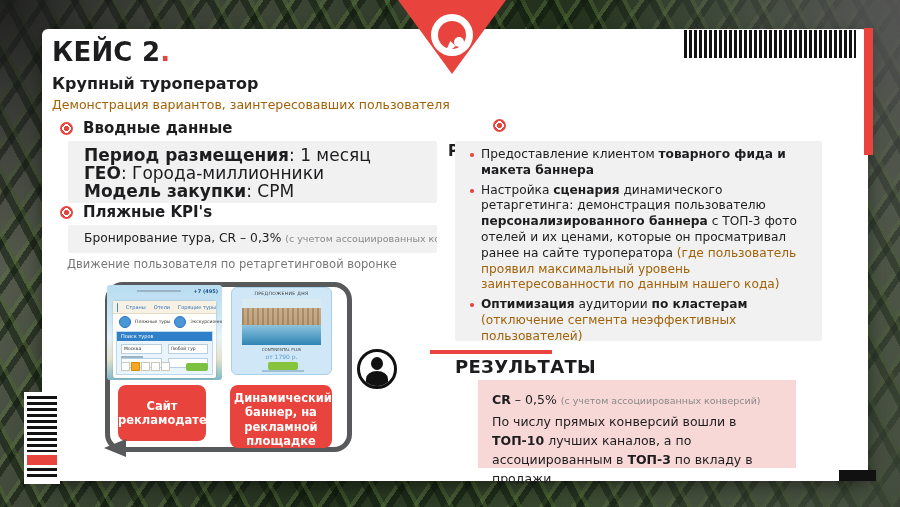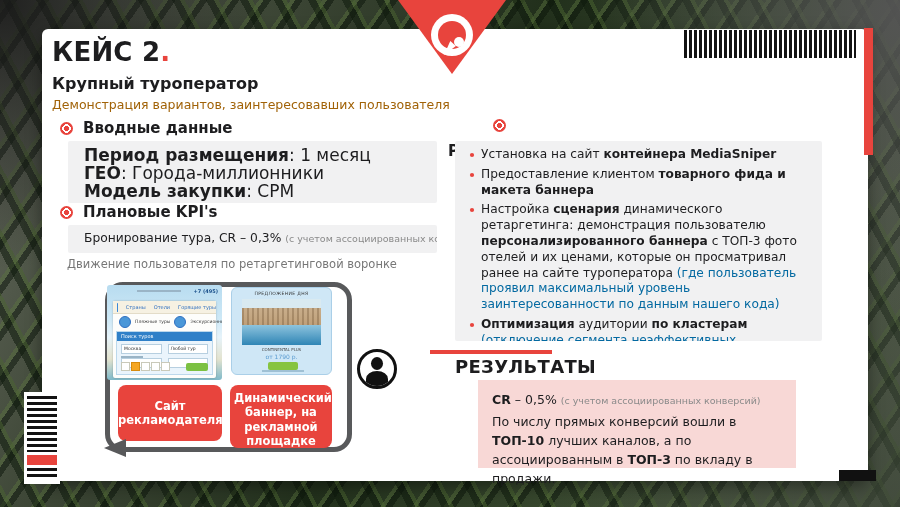--- a/index.html
+++ b/index.html
@@ -86,36 +86,36 @@
   .banner-hotel{position:absolute;left:0;right:0;top:59px;text-align:center;font-size:4px;color:#444;}
   .banner-price{position:absolute;left:0;right:0;top:65px;text-align:center;font-size:6px;color:#5a9bd0;}
   .banner-btn{position:absolute;left:36px;top:74px;width:30px;height:8px;background:#86c440;border-radius:2px;}
   .banner-foot{position:absolute;left:30px;bottom:2px;width:42px;height:2px;background:#9fc0d4;}
   .person{position:absolute;left:315px;top:320px;width:40px;height:40px;border-radius:50%;
     background:#fff;border:3px solid #111;z-index:3;overflow:hidden;box-sizing:border-box;}
   .p-head{position:absolute;left:11px;top:5px;width:12px;height:13px;border-radius:50%;background:#111;}
   .p-body{position:absolute;left:6px;top:19px;width:22px;height:16px;border-radius:50% 50% 0 0;background:#111;}
   .flabel{position:absolute;background:#e8443d;border-radius:8px;color:#fff;font-weight:700;
     font-size:11.5px;line-height:1.25;text-align:center;z-index:2;box-sizing:border-box;}
-  .flabel1{left:76px;top:356px;width:104px;height:56px;padding-top:14px;}
+  .flabel1{left:76px;top:356px;width:88px;height:56px;padding-top:14px;}
   .flabel2{left:188px;top:356px;width:102px;height:63px;padding:6px 4px 0 4px;}
   
   .panel3{left:413px;top:112px;width:367px;height:200px;padding:6px 14px;box-sizing:border-box;overflow:hidden;}
   .rl-list{list-style:none;margin:0;padding:0;}
   .rl-list li{display:flex;margin:0 0 4px 0;font-size:12.2px;line-height:15.8px;}
   .rl-list .dot{flex:0 0 6px;width:6px;height:6px;border-radius:50%;background:#e8443d;margin:5px 6px 0 0;transform:scale(.7);}
   
   .res-line{position:absolute;left:388px;top:321px;width:122px;height:4px;background:#e8443d;}
   .res-title{position:absolute;left:413px;top:327px;font-size:18px;font-weight:800;letter-spacing:.3px;}
   .pink{position:absolute;left:436px;top:351px;width:318px;height:88px;background:#f8d8d6;
     padding:10px 14px;box-sizing:border-box;font-size:12.5px;line-height:19px;}
   .pink .res-line1{margin-bottom:2px;}
   
   .b{font-weight:700;}
-  .g{color:#0369a1;}
+  .g{color:#a16207;}
   .sm{font-size:9.5px;color:#8a8a8a;}
   .u{text-decoration-color:#a23a33;text-underline-offset:2px;}
 </style>
 </head>
 <body>
 
 <div class="stage">
   <div class="bg"></div>
 
   <div class="card">
@@ -131,21 +131,21 @@
       <span class="label">Вводные данные</span>
     </div>
     <div class="panel panel1">
       <div class="row rich"><span class="b">Период размещения</span><span>: 1 месяц</span></div>
       <div class="row rich"><span class="b">ГЕО</span><span>: Города-миллионники</span></div>
       <div class="row rich"><span class="b">Модель закупки</span><span>: CPM</span></div>
     </div>
 
     <div class="sec" style="left: 18px; top: 174px; position: absolute;">
       <span class="tgt"></span>
-      <span class="label">Плановые KPI's</span>
+      <span class="label">Пляжные KPI's</span>
     </div>
     <div class="panel panel2">
       <span class="rich"><span>Бронирование тура, CR – 0,3% </span><span class="sm">(с учетом ассоциированных конверсий)</span></span>
     </div>
 
     <div class="caption">Движение пользователя по ретаргетинговой воронке</div>
 
     <div class="funnel"></div>
     <div class="arrowhead"></div>
 
@@ -206,24 +206,20 @@
     <div class="flabel flabel2">Динамический баннер, на рекламной площадке</div>
 
     <div class="sec" style="left: 406px; top: 90px; position: absolute; flex-direction: column;">
       <span class="tgt"></span>
       <span class="label">Реализация</span>
     </div>
     <div class="panel panel3">
       <ul class="rl-list">
         <li>
             <span class="dot"></span>
-            <span class="rich"><span>Установка на сайт </span><span class="b">контейнера MediaSniper</span></span>
-          </li>
-        <li>
-            <span class="dot"></span>
             <span class="rich"><span>Предоставление клиентом </span><span class="b">товарного фида и макета баннера</span></span>
           </li>
         <li>
             <span class="dot"></span>
             <span class="rich"><span>Настройка </span><span class="b">сценария</span><span> динамического </span><span class="u">ретаргетинга:</span><span> демонстрация пользователю </span><span class="b">персонализированного баннера</span><span> с ТОП-3 фото отелей и их ценами, которые он просматривал ранее на сайте туроператора </span><span class="g">(где пользователь проявил максимальный уровень заинтересованности по данным нашего кода)</span></span>
           </li>
         <li>
             <span class="dot"></span>
             <span class="rich"><span class="b">Оптимизация</span><span> аудитории </span><span class="b">по кластерам</span><span> </span><span class="g">(отключение сегмента неэффективных пользователей)</span></span>
           </li>

